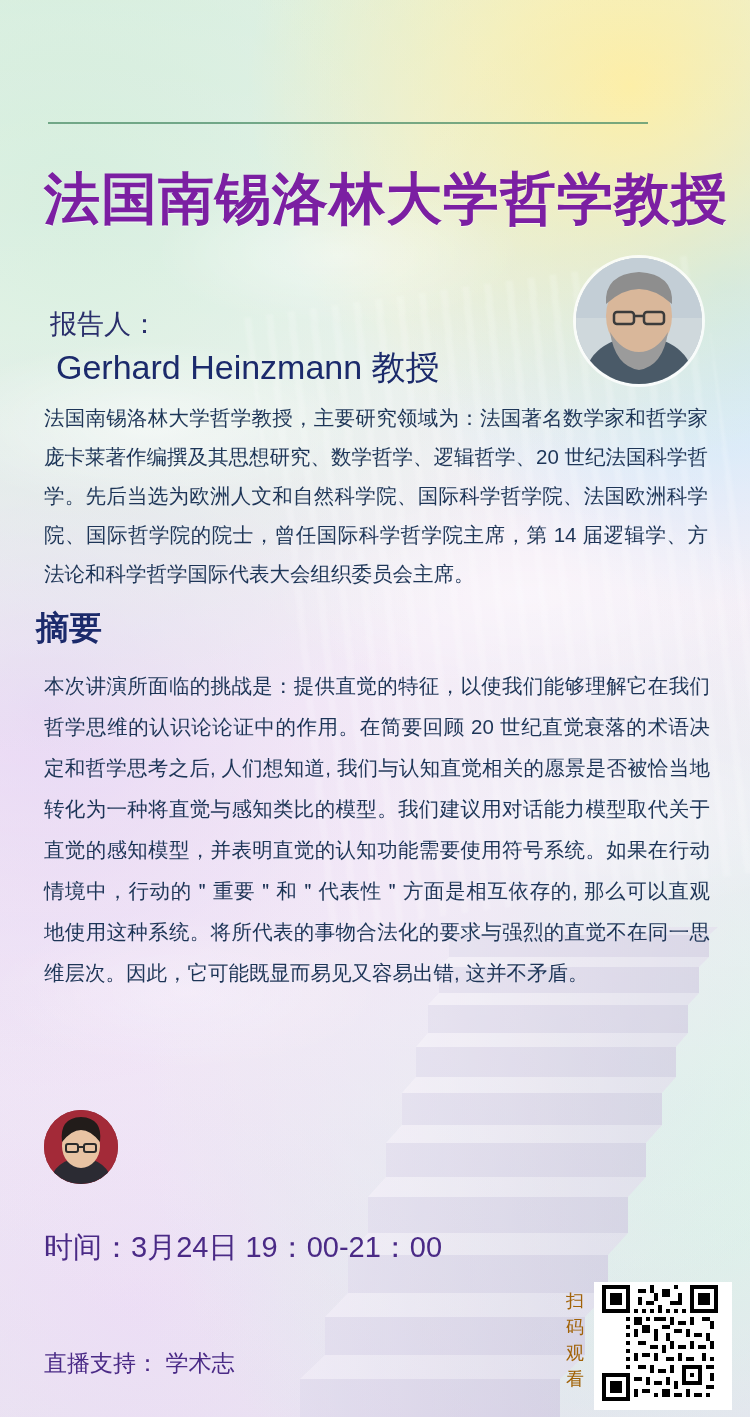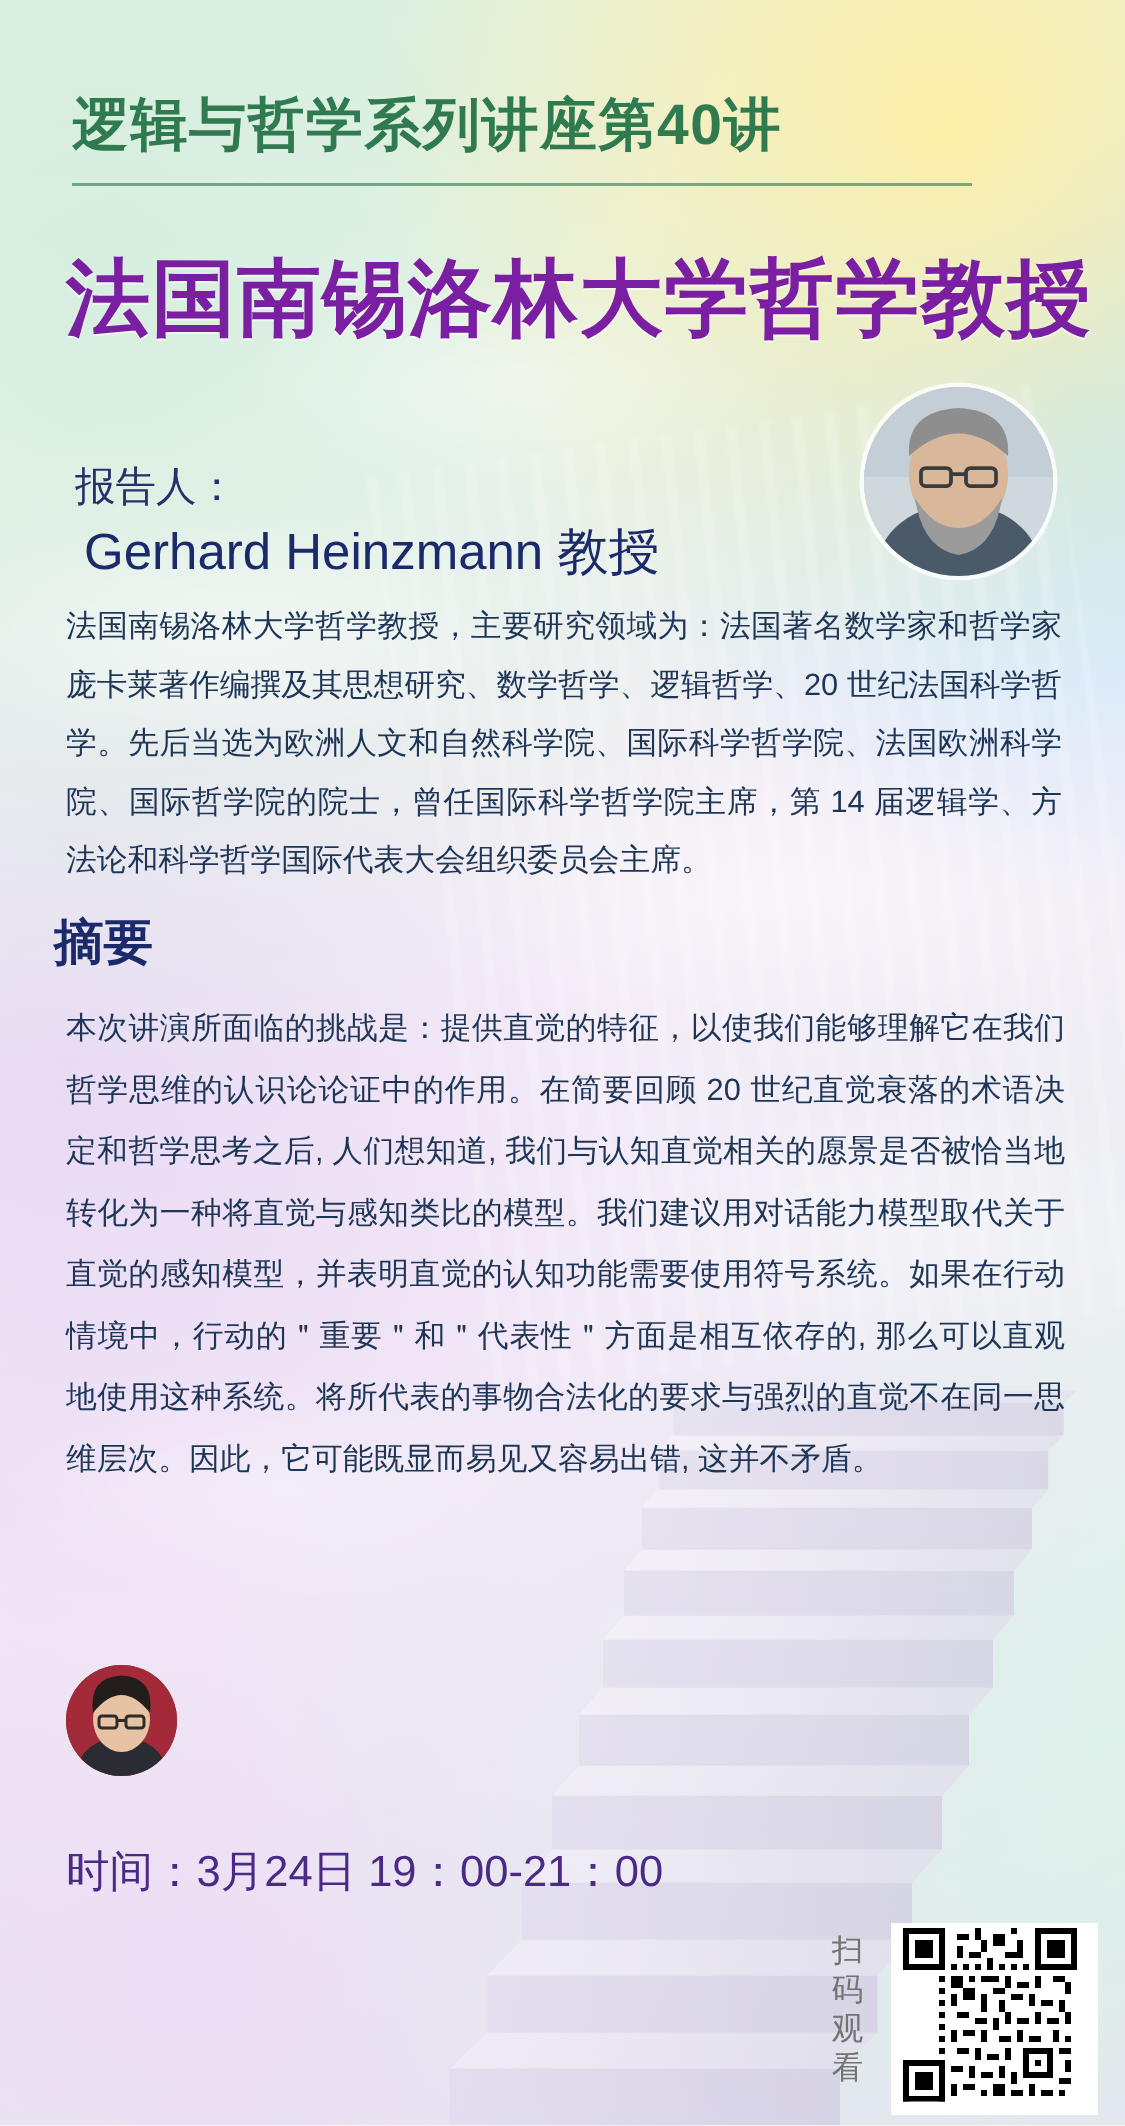--- a/index.html
+++ b/index.html
@@ -205,26 +205,26 @@
   }
   .live-line {
     position: absolute;
     left: 44px;
     top: 1348px;
     font-size: 23px;
     color: #4a2a86;
   }
   .qr-caption {
     position: absolute;
-    right: 172px;
+    right: 162px;
     top: 1288px;
     width: 26px;
-    font-size: 21px;
+    font-size: 18px;
     line-height: 26px;
-    color: #737373;
+    color: #a16207;
     text-align: center;
   }
   .qr-box {
     position: absolute;
     right: 18px;
     top: 1282px;
     width: 132px;
     height: 122px;
     background: #ffffff;
     padding: 3px;
@@ -293,21 +293,20 @@
         <polygon points="449,418 709,418 718,410 458,410" fill="url(#stepTop)"></polygon>
       </g>
     </g>
   </svg>
 
   <div class="light-rays"></div>
   <div class="overlay-wash"></div>
 
   <div class="content">
 
-    <div class="series-title">逻辑与哲学系列讲座第40讲</div>
     <div class="rule"></div>
     <div class="main-title">法国南锡洛林大学哲学教授</div>
 
     <div class="speaker-label">报告人：</div>
     <div class="speaker-name">Gerhard Heinzmann 教授</div>
 
     <div class="portrait">
       <svg width="126" height="126" viewBox="0 0 126 126">
         <rect width="126" height="126" fill="#cfd8dc"></rect>
         <rect y="0" width="126" height="60" fill="#c3ced6"></rect>
@@ -332,20 +331,21 @@
         <ellipse cx="37" cy="72" rx="30" ry="24" fill="#2b2b33"></ellipse>
         <ellipse cx="37" cy="36" rx="19" ry="22" fill="#e8c3a3"></ellipse>
         <path d="M18 32 q19 -24 38 0 q3 -24 -19 -25 q-22 1 -19 25z" fill="#221c1a"></path>
         <rect x="22" y="34" width="12" height="8" rx="2" fill="none" stroke="#2b2b2b" stroke-width="2"></rect>
         <rect x="40" y="34" width="12" height="8" rx="2" fill="none" stroke="#2b2b2b" stroke-width="2"></rect>
         <line x1="34" y1="37" x2="40" y2="37" stroke="#2b2b2b" stroke-width="2"></line>
       </svg>
     </div>
 
     <div class="time-line">时间：3月24日  19：00-21：00</div>
+    <div class="live-line">直播支持： 学术志</div>
 
     <div class="qr-caption">扫码观看</div>
 
     <div class="qr-box">
       <svg width="126" height="116" viewBox="0 0 29 29" shape-rendering="crispEdges">
         <rect width="29" height="29" fill="#ffffff"></rect>
         <g fill="#000000">
 
           <rect x="0" y="0" width="7" height="1"></rect>
             <rect x="0" y="6" width="7" height="1"></rect>

